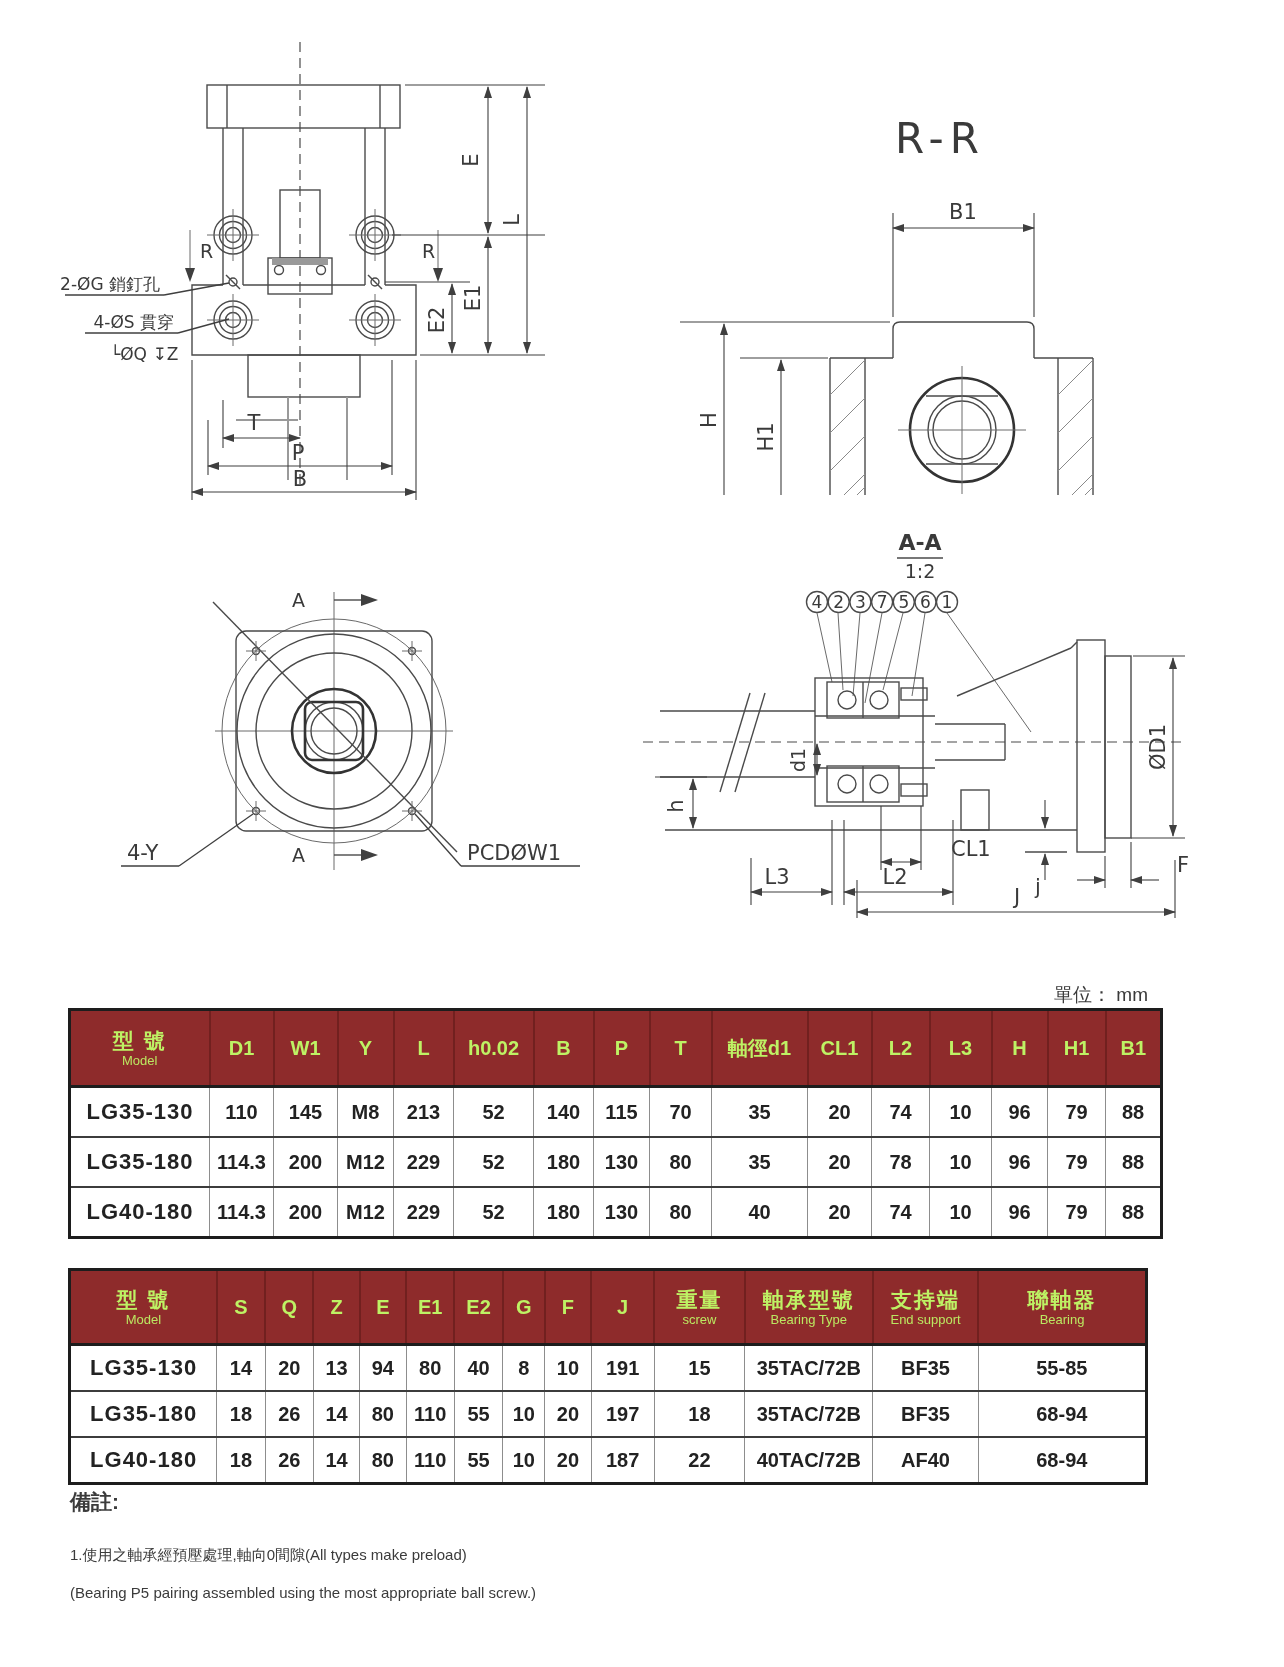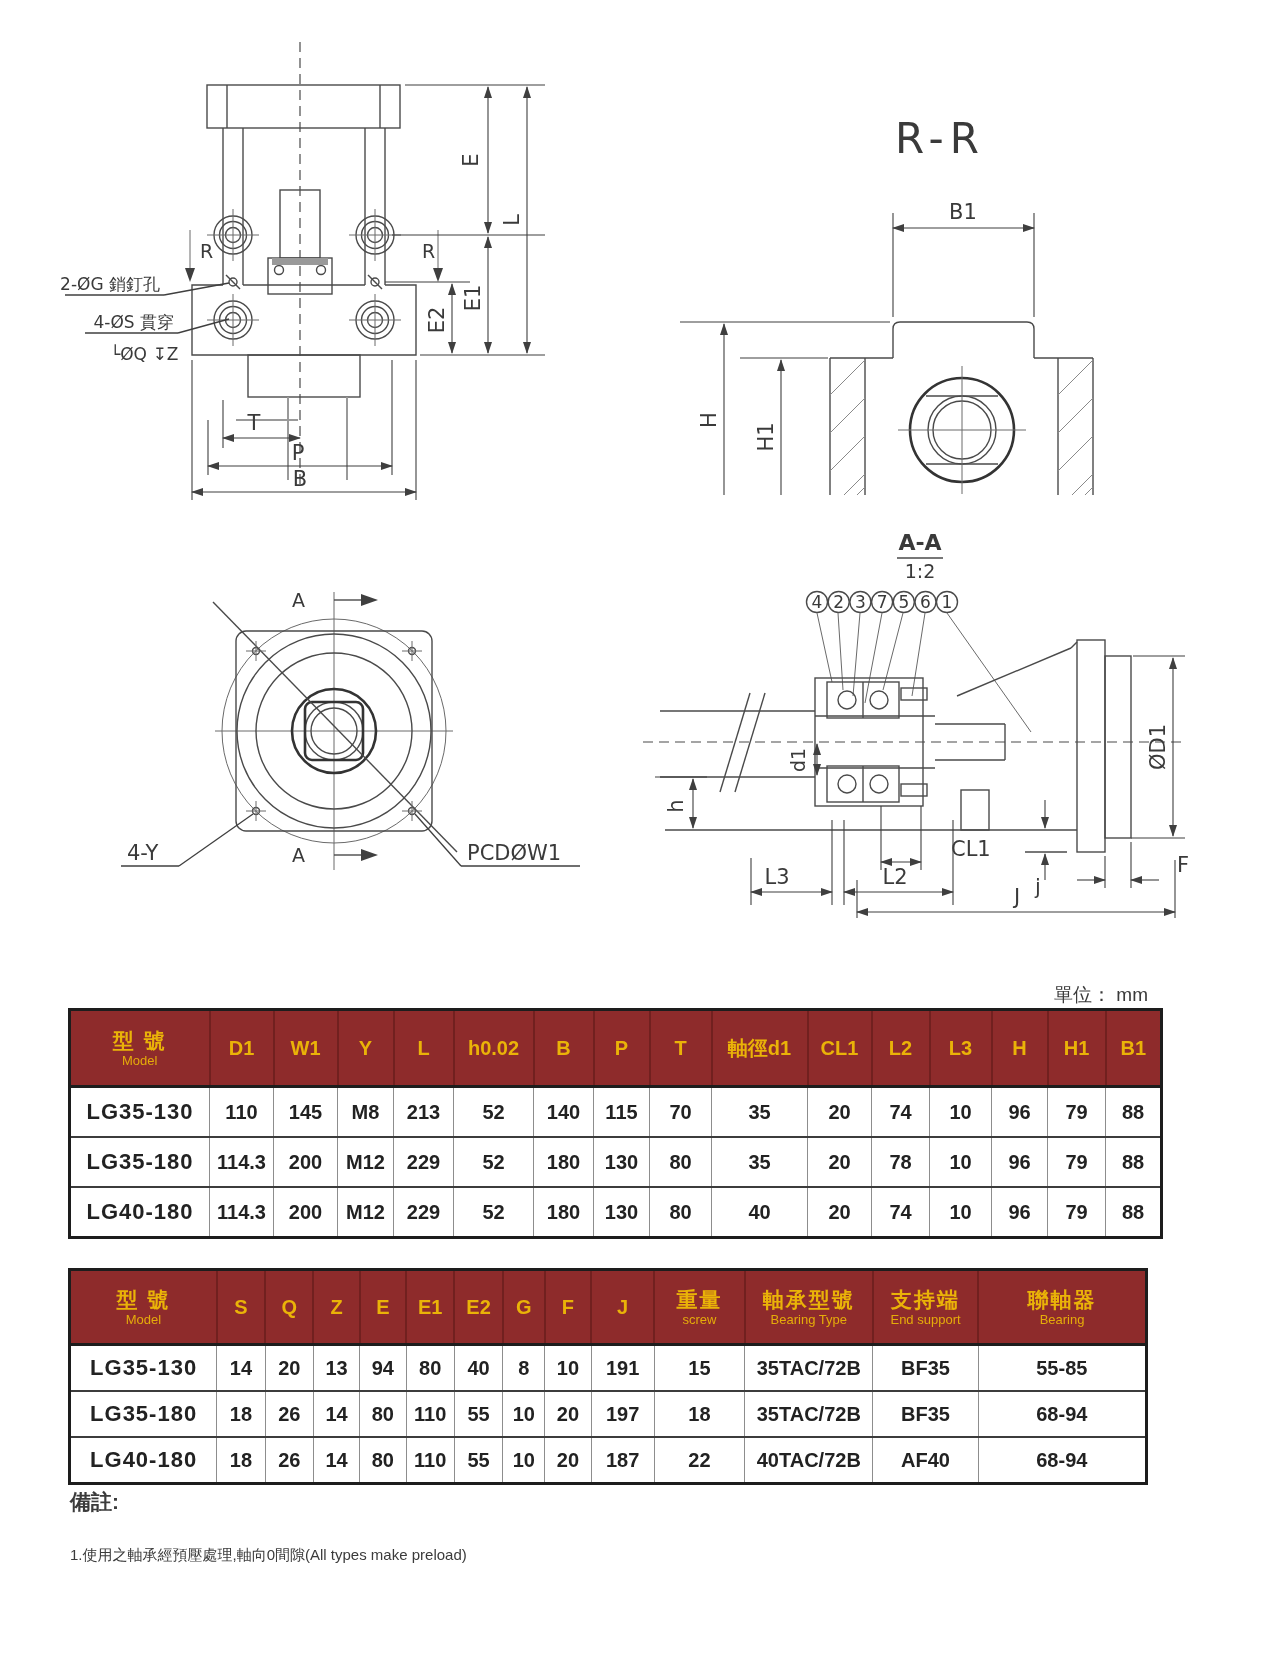--- a/index.html
+++ b/index.html
@@ -32,21 +32,21 @@
   }
   .unit { position:absolute; left:948px; top:982px; width:200px;
     text-align:right; font-size:19px; color:#3a3a3a; }
 
   
   table { border-collapse:collapse; table-layout:fixed; position:absolute;
           left:68px; width:1080px; background:#fff; border:3px solid #1d1d1d; }
   #t1 { top:1008px; } #t2 { top:1268px; }
   th, td { padding:0; overflow:hidden; text-align:center; vertical-align:middle; }
   thead th {
-    background:#8E2B2B; color:#eab308; font-weight:bold;
+    background:#8E2B2B; color:#bef264; font-weight:bold;
     border-right:2px solid #71201f; border-bottom:3px solid #1d1d1d;
   }
   thead th:last-child { border-right:none; }
   #t1 thead th { height:74px; } #t2 thead th { height:72px; }
   .hzh { display:block; font-size:21px; line-height:24px; letter-spacing:2px; }
   .hen { display:block; font-size:13px; line-height:15px; font-weight:normal; opacity:.95; }
   .hone { font-size:20px; }
   tbody td {
     border-left:1px solid #8d8d8d; border-top:2px solid #3c3c3c;
     font-size:20px; font-weight:bold; color:#222;
@@ -582,15 +582,16 @@
         <td>40TAC/72B</td>
         <td>AF40</td>
         <td>68-94</td>
       </tr>
     </tbody>
   </table>
 
   <div class="notes">
     <div class="nh">備註:</div>
     <div class="nl">1.使用之軸承經預壓處理,軸向0間隙(All types make preload)</div>
+    <div class="nl">(Bearing P5 pairing assembled using the most appropriate ball screw.)</div>
   </div>
 
 </div>
 
 </body></html>

